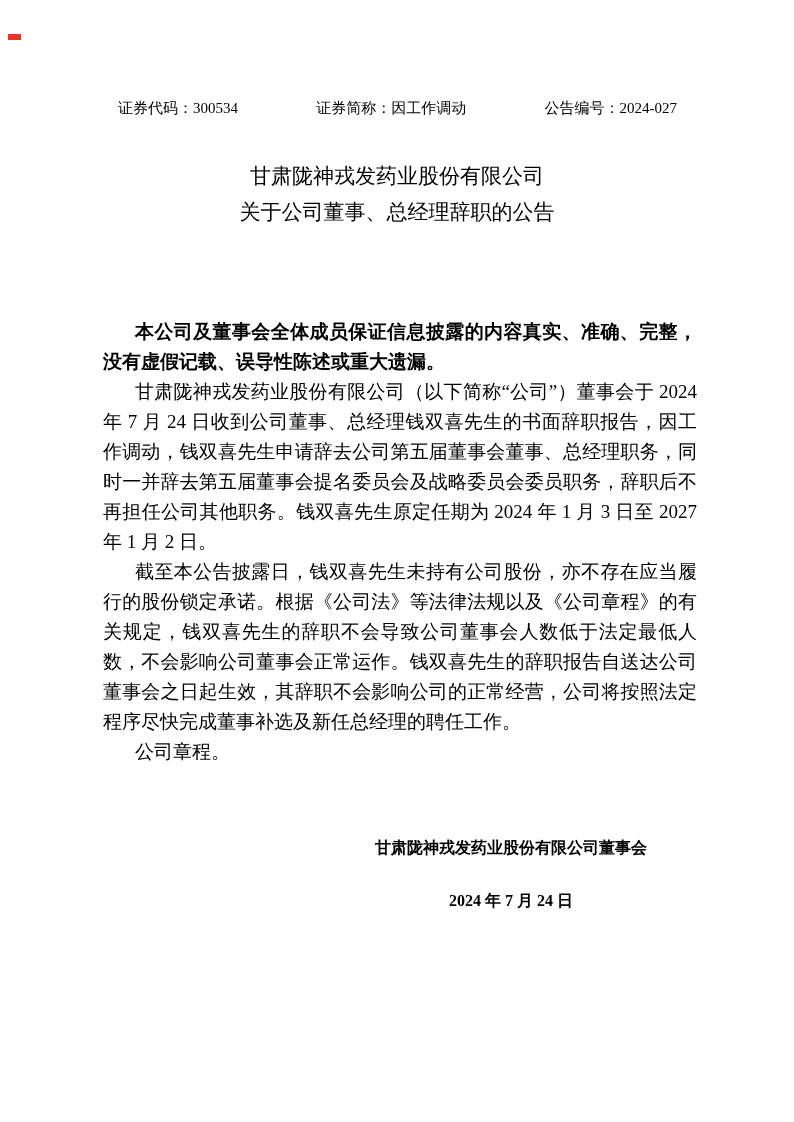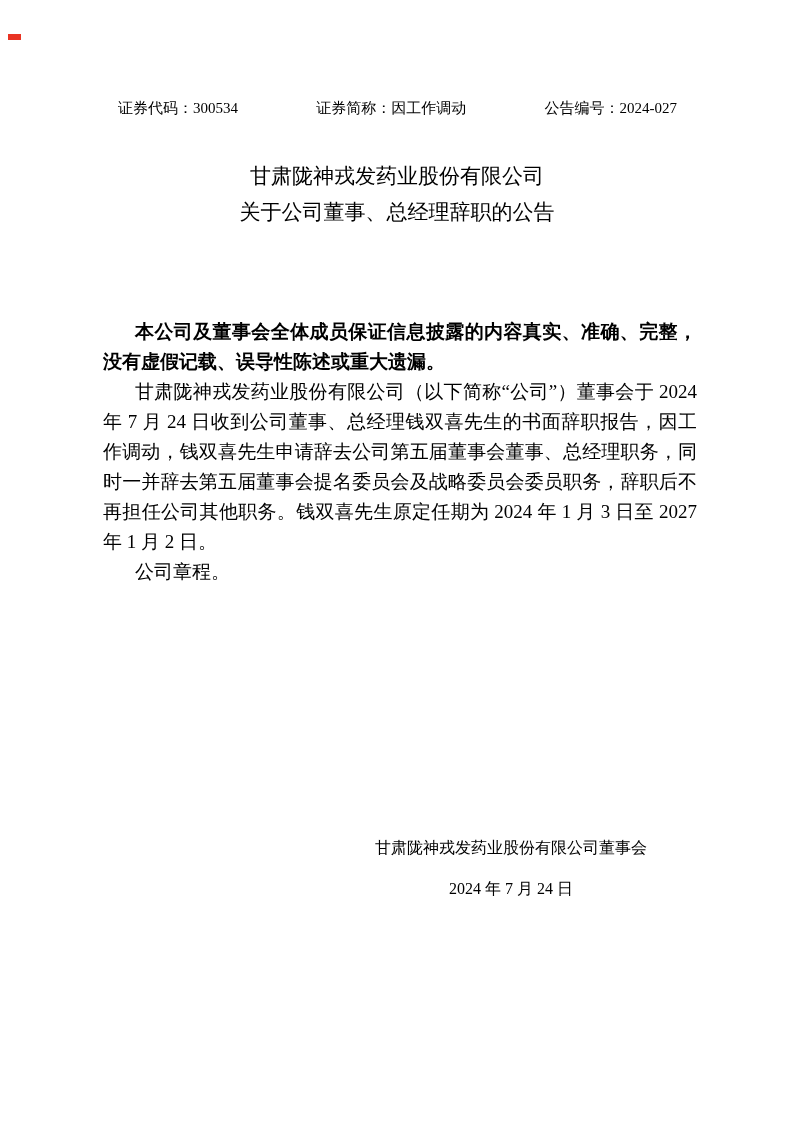--- a/index.html
+++ b/index.html
@@ -61,42 +61,44 @@
   .para-2 { margin-top: 10px; }
   .para-3 { margin-top: 4px; }
   .signature {
     position: absolute;
     top: 833px;
     right: 147px;
     font-size: 16px;
     line-height: 30px;
     text-align: center;
     white-space: nowrap;
+    font-weight: bold;
   }
-  .sig-date { margin-top: 11px; }
+  .sig-date { margin-top: 23px; }
 </style>
 </head>
 <body>
 
 <div class="page">
 
   <div class="corner-mark" style="background: rgb(233, 51, 35);"></div>
 
   <div class="doc-header">
     <span>证券代码：300534</span>
     <span>证券简称：因工作调动</span>
     <span>公告编号：2024-027</span>
   </div>
 
   <h1 class="title-line1">甘肃陇神戎发药业股份有限公司</h1>
   <h1 class="title-line2">关于公司董事、总经理辞职的公告</h1>
 
   <div class="doc-body">
     <p class="statement">本公司及董事会全体成员保证信息披露的内容真实、准确、完整，没有虚假记载、误导性陈述或重大遗漏。</p>
     <p class="para-1">甘肃陇神戎发药业股份有限公司（以下简称“公司”）董事会于 2024 年 7 月 24 日收到公司董事、总经理钱双喜先生的书面辞职报告，因工作调动，钱双喜先生申请辞去公司第五届董事会董事、总经理职务，同时一并辞去第五届董事会提名委员会及战略委员会委员职务，辞职后不再担任公司其他职务。钱双喜先生原定任期为 2024 年 1 月 3 日至 2027 年 1 月 2 日。</p>
+    <p class="para-2">截至本公告披露日，钱双喜先生未持有公司股份，亦不存在应当履行的股份锁定承诺。根据《公司法》等法律法规以及《公司章程》的有关规定，钱双喜先生的辞职不会导致公司董事会人数低于法定最低人数，不会影响公司董事会正常运作。钱双喜先生的辞职报告自送达公司董事会之日起生效，其辞职不会影响公司的正常经营，公司将按照法定程序尽快完成董事补选及新任总经理的聘任工作。</p>
     <p class="para-4">公司章程。</p>
   </div>
 
   <div class="signature">
     <div>甘肃陇神戎发药业股份有限公司董事会</div>
     <div class="sig-date">2024 年 7 月 24 日</div>
   </div>
 
 </div>
 

